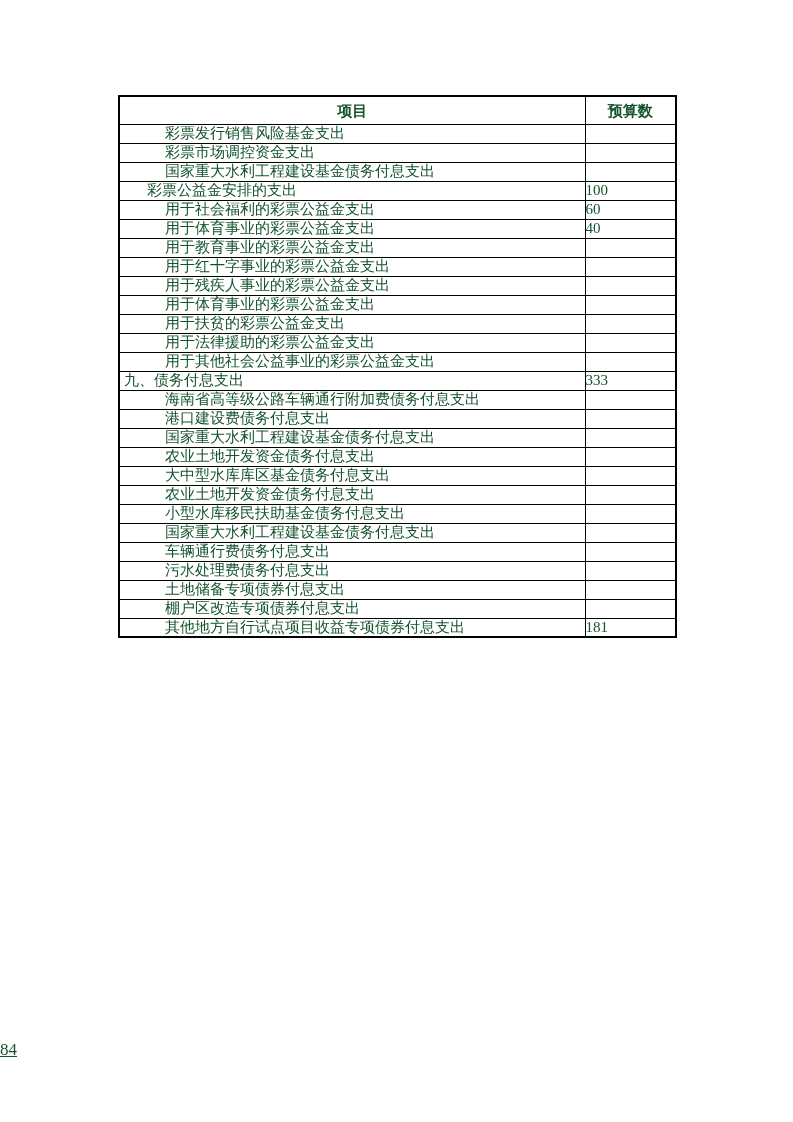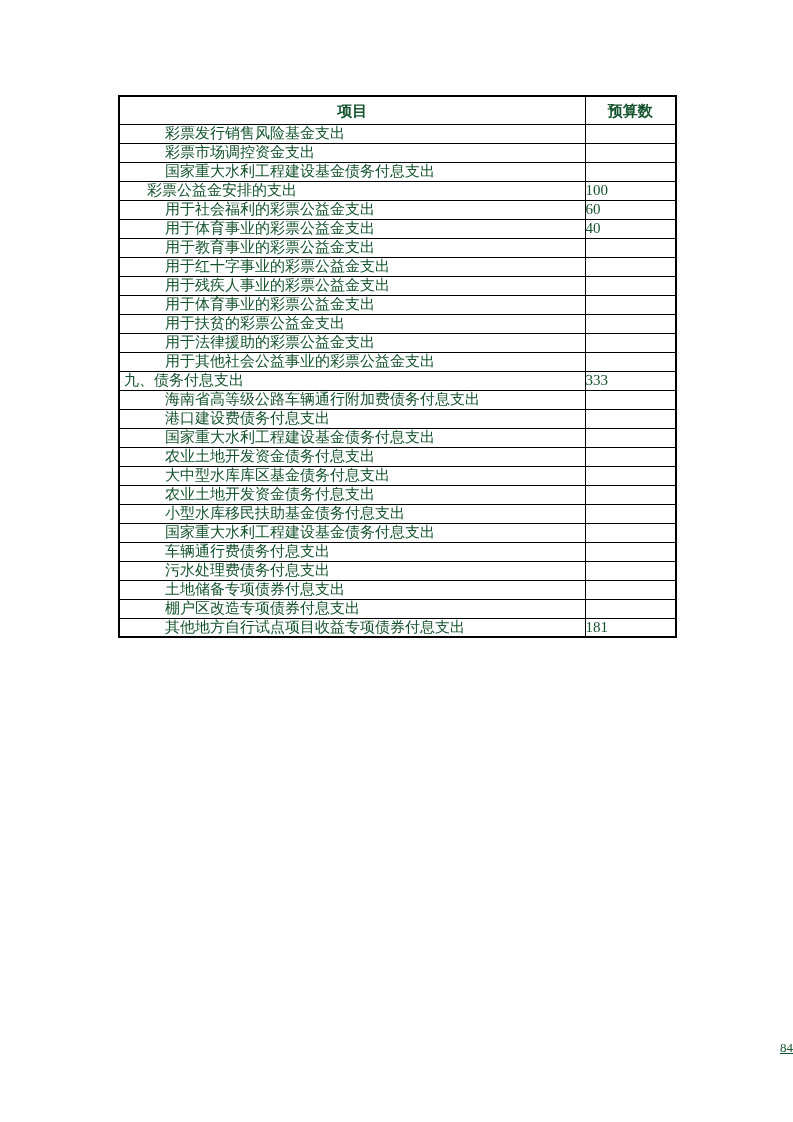--- a/index.html
+++ b/index.html
@@ -42,22 +42,22 @@
   td.item-cell { text-align: left; }
   td.item-cell.indent-0 { padding-left: 4px; }
   td.item-cell.indent-1 { padding-left: 27px; }
   td.item-cell.indent-2 { padding-left: 45px; }
   td.value-cell { padding-right: 3px; }
   .page-number {
     position: absolute;
     top: 1040px;
     left: 0;
     width: 100%;
-    text-align: right;
-    font-size: 13px;
+    text-align: left;
+    font-size: 17px;
     font-family: "Liberation Serif", serif;
     text-decoration: underline;
   }
 </style>
 </head>
 <body>
 
 <div class="page">
 
   <table class="budget-table">

